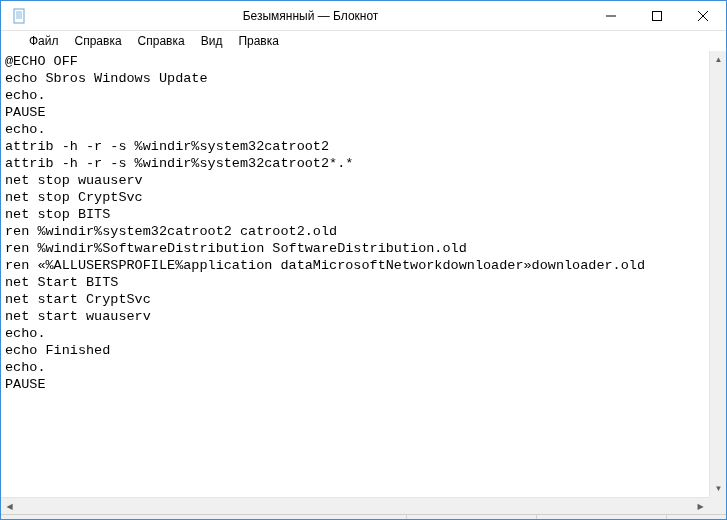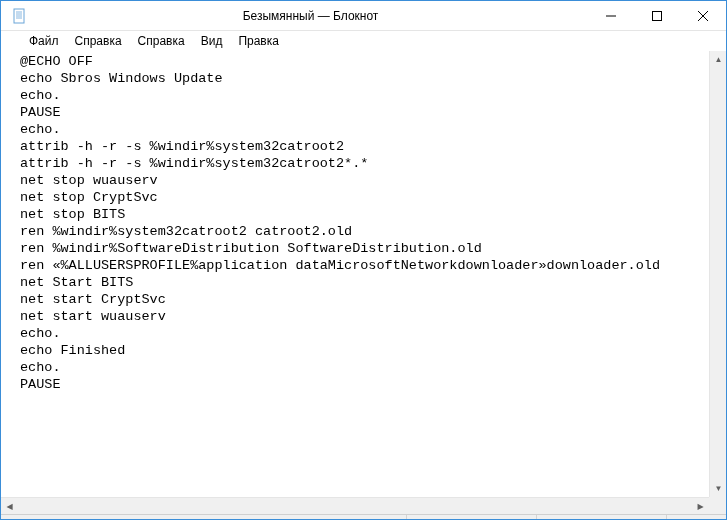--- a/index.html
+++ b/index.html
@@ -62,21 +62,21 @@
     .editor-wrap {
       position: relative;
       height: calc(100% - 30px - 20px - 22px);
       display: flex;
     }
     .editor {
       flex: 1;
       font-family: Consolas, "Courier New", monospace;
       font-size: 13.5px;
       line-height: 17px;
-      padding: 2px 19px;
+      padding: 2px 4px;
       white-space: pre;
       overflow: hidden;
       color: #000;
     }
     .scrollbar-v {
       width: 17px;
       background: #f0f0f0;
       border-left: 1px solid #e5e5e5;
       display: flex;
       flex-direction: column;

